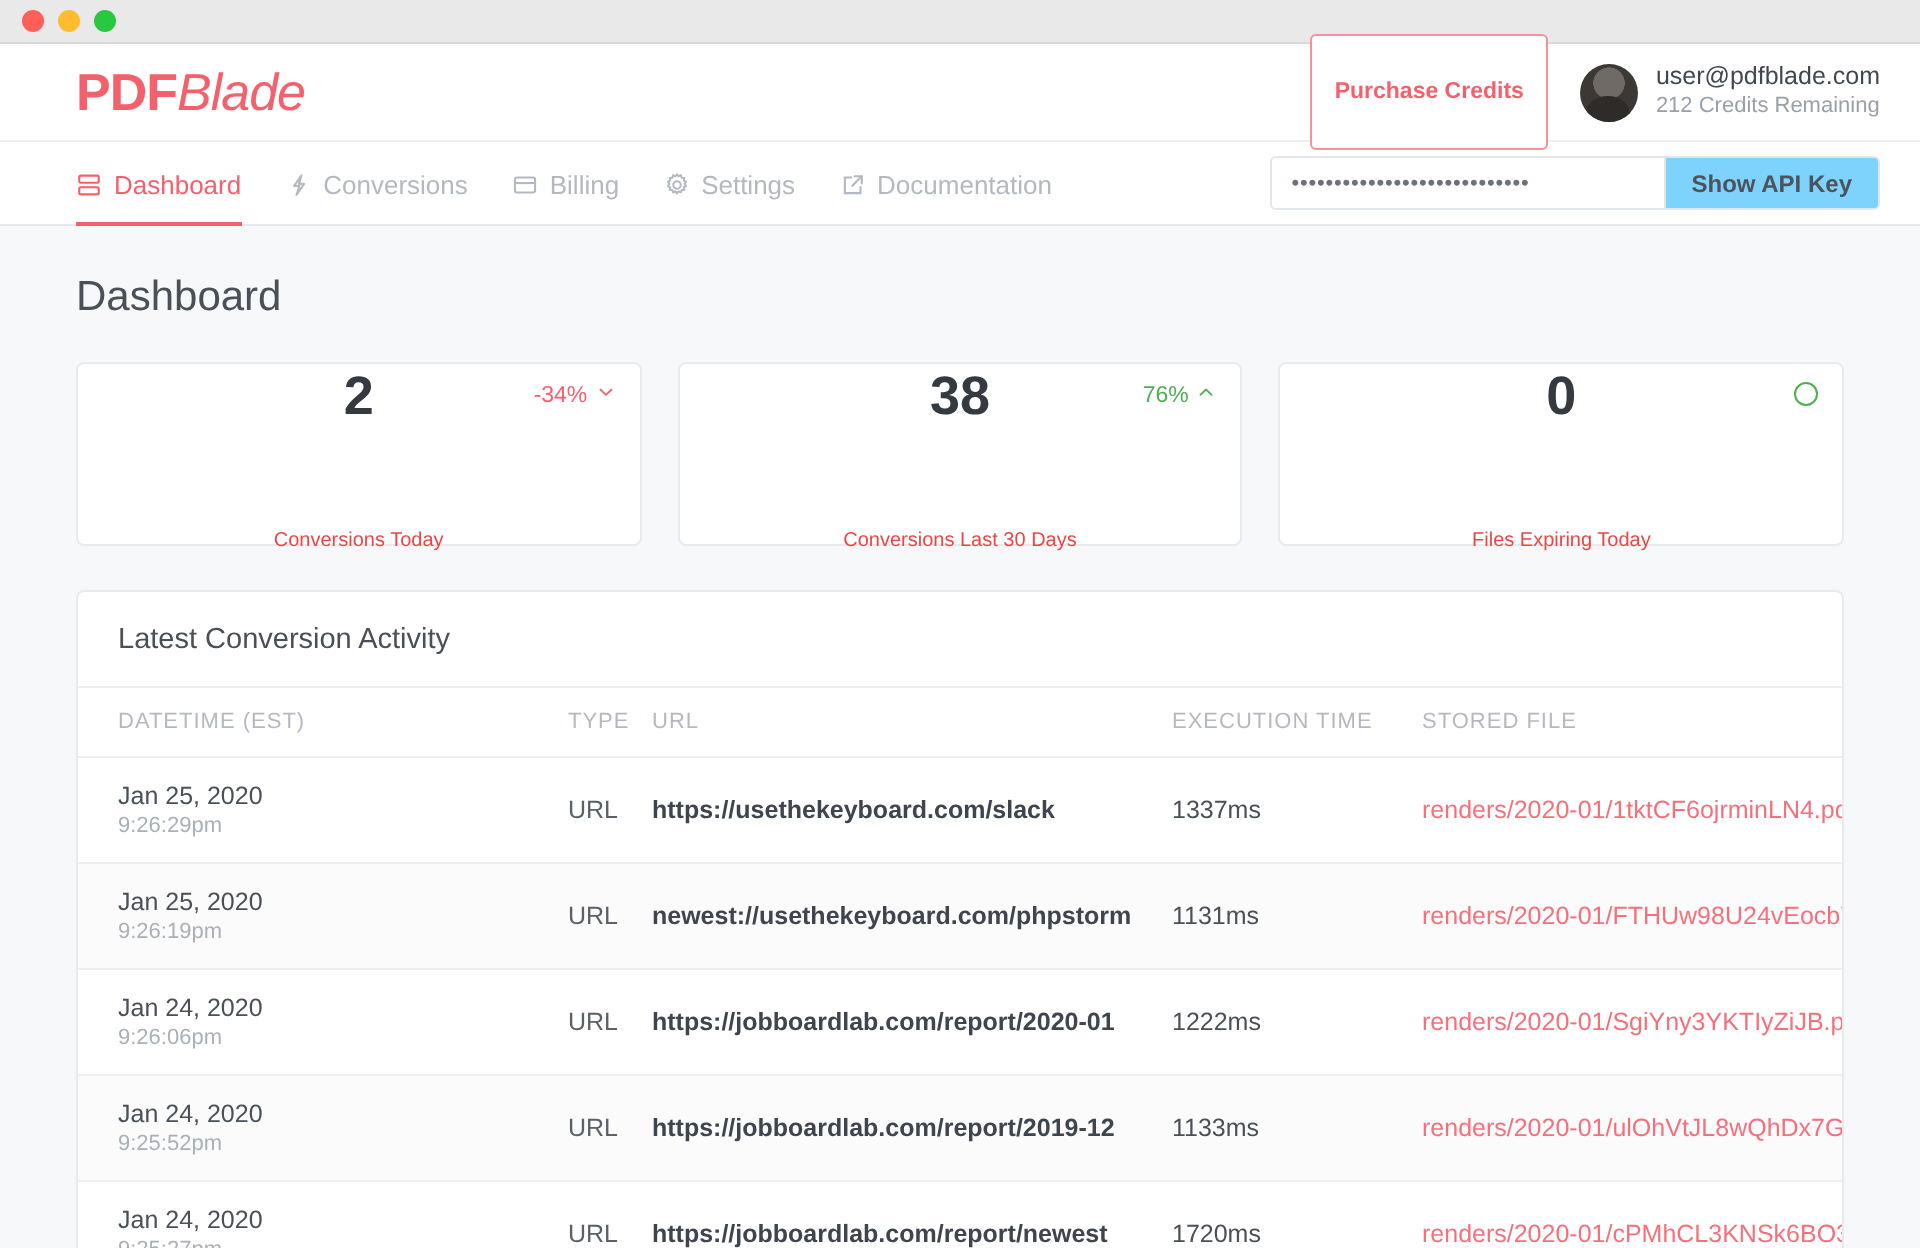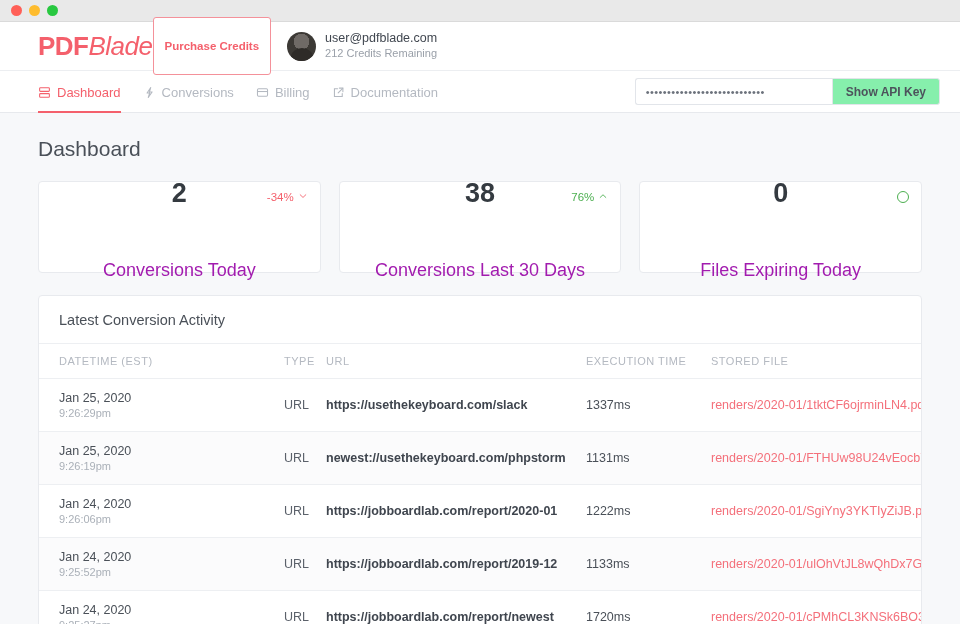--- a/index.html
+++ b/index.html
@@ -34,20 +34,21 @@
   .dot.red { background: #ff5f57; }
   .dot.yellow { background: #febc2e; }
   .dot.green { background: #28c840; }
 
   
   .brandbar {
     height: 48px;
     background: #ffffff;
     display: flex;
     align-items: center;
+    justify-content: space-between;
     padding: 0 20px 0 38px;
     box-sizing: border-box;
   }
   .logo {
     font-size: 26px;
     letter-spacing: -0.5px;
     color: #f4606c;
     font-style: italic;
   }
   .logo .bold { font-weight: bold; font-style: normal; }
@@ -152,21 +153,21 @@
     color: #6c727c;
     padding: 0 10px;
     box-sizing: border-box;
     letter-spacing: 0.4px;
     outline: none;
     font-family: "Liberation Sans", sans-serif;
   }
   .show-api-btn {
     height: 27px;
     border: 1px solid #e2e5ea;
-    background: #86efac;
+    background: #7dd3fc;
     border-radius: 0 3px 3px 0;
     font-size: 12px;
     color: #4d535c;
     font-weight: bold;
     padding: 0 13px;
     cursor: pointer;
     box-sizing: border-box;
   }
 
   
@@ -217,22 +218,22 @@
     display: inline-block;
   }
   .card-value {
     font-size: 27px;
     font-weight: bold;
     color: #343a40;
     line-height: 1;
     margin-top: 6px;
   }
   .card-label {
-    font-size: 18px;
-    color: #a21caf;
+    font-size: 10px;
+    color: #ef4444;
     margin-top: 9px;
   }
 
   
   .panel {
     margin-top: 22px;
     background: #fff;
     border: 1px solid #e8eaee;
     border-radius: 4px;
     overflow: hidden;
@@ -327,20 +328,29 @@
     <div class="nav-item">
       <span>
         <svg width="13" height="13" viewBox="0 0 16 16" fill="none" stroke="currentColor" stroke-width="1.3">
           <rect x="1.8" y="3.4" width="12.4" height="9.2" rx="1.4"></rect>
           <path d="M1.8 6.8 H14.2"></path>
         </svg>
       </span>
       <span>Billing</span>
     </div>
 
+    <div class="nav-item">
+      <span>
+        <svg width="13" height="13" viewBox="0 0 16 16" fill="none" stroke="currentColor" stroke-width="1.25">
+          <circle cx="8" cy="8" r="2.3"></circle>
+          <path d="M8 1.5 L9 2.6 L10.4 2.1 L10.9 3.6 L12.4 3.7 L12.2 5.2 L13.5 6 L12.7 7.3 L13.5 8.6 L12.2 9.4 L12.4 10.9 L10.9 11 L10.4 12.5 L9 12 L8 13.1 L7 12 L5.6 12.5 L5.1 11 L3.6 10.9 L3.8 9.4 L2.5 8.6 L3.3 7.3 L2.5 6 L3.8 5.2 L3.6 3.7 L5.1 3.6 L5.6 2.1 L7 2.6 Z"></path>
+        </svg>
+      </span>
+      <span>Settings</span>
+    </div>
 
     <div class="nav-item">
       <span>
         <svg width="13" height="13" viewBox="0 0 16 16" fill="none" stroke="currentColor" stroke-width="1.3" stroke-linecap="round">
           <path d="M12.6 9.2 V13 H3 V3.4 H6.9"></path>
           <path d="M9 2.6 H13.4 V7"></path>
           <path d="M13.2 2.8 L7.6 8.4"></path>
         </svg>
       </span>
       <span>Documentation</span>

